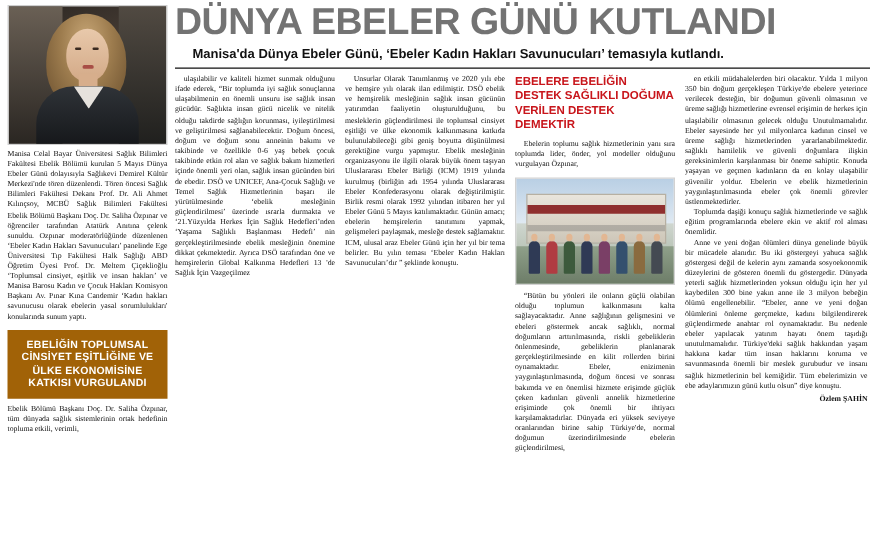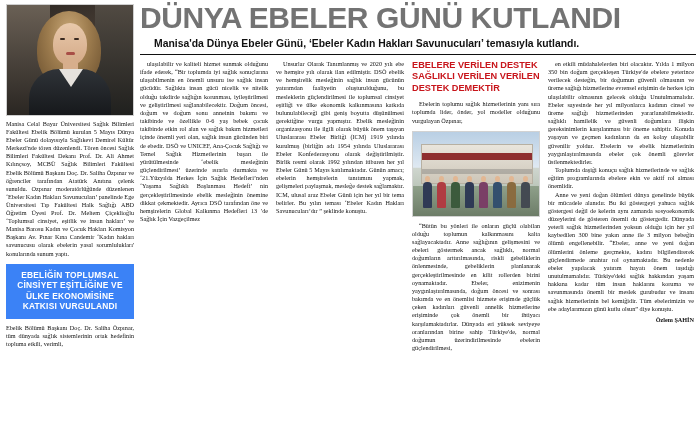--- a/index.html
+++ b/index.html
@@ -44,21 +44,21 @@
   .photo .eye-r{left:67px;}
   .photo .lips{position:absolute;left:59px;top:47px;width:9px;height:3px;
     background:#a84e46;border-radius:3px;}
 
   .caption{
     font-size:6.2px;line-height:8.1px;text-align:justify;margin-top:4px;
     color:#111;
   }
 
   .redbox{
-    margin-top:6px;background:#3b82f6;color:#ffffff;
+    margin-top:6px;background:#a16207;color:#ffffff;
     padding:6px 6px 7px 6px;
     font-family:"Liberation Sans", sans-serif;
     font-weight:bold;font-size:8.4px;line-height:10.6px;
     text-align:center;letter-spacing:.2px;
   }
   .after-red{
     font-size:6.2px;line-height:8.1px;text-align:justify;margin-top:5px;color:#111;
   }
 
   
@@ -154,21 +154,21 @@
 
   <div class="col" id="col1">
     <p>ulaşılabilir ve kaliteli hizmet sunmak olduğunu ifade ederek, “Bir toplumda iyi sağlık sonuçlarına ulaşabilmenin en önemli unsuru ise sağlık insan gücüdür. Sağlıkta insan gücü nicelik ve nitelik olduğu takdirde sağlığın korunması, iyileştirilmesi ve geliştirilmesi sağlanabilecektir. Doğum öncesi, doğum ve doğum sonu anneinin bakımı ve takibinde ve özellikle 0-6 yaş bebek çocuk takibinde etkin rol alan ve sağlık bakım hizmetleri içinde önemli yeri olan, sağlık insan gücünden biri de ebedir. DSÖ ve UNICEF, Ana-Çocuk Sağlığı ve Temel Sağlık Hizmetlerinin başarı ile yürütülmesinde ‘ebelik mesleğinin güçlendirilmesi’ üzerinde ısrarla durmakta ve ‘21.Yüzyılda Herkes İçin Sağlık Hedefleri’nden ‘Yaşama Sağlıklı Başlanması Hedefi’ nin gerçekleştirilmesinde ebelik mesleğinin önemine dikkat çekmektedir. Ayrıca DSÖ tarafından öne ve hemşirelerin Global Kalkınma Hedefleri 13 'de Sağlık İçin Vazgeçilmez</p>
   </div>
 
   <div class="col" id="col2">
     <p>Unsurlar Olarak Tanımlanmış ve 2020 yılı ebe ve hemşire yılı olarak ilan edilmiştir. DSÖ ebelik ve hemşirelik mesleğinin sağlık insan gücünün yatırımdan faaliyetin oluşturulduğunu, bu mesleklerin güçlendirilmesi ile toplumsal cinsiyet eşitliği ve ülke ekonomik kalkınmasına katkıda bulunulabileceği gibi geniş boyutta düşünülmesi gerektiğine vurgu yapmıştır. Ebelik mesleğinin organizasyonu ile ilgili olarak büyük önem taşıyan Uluslararası Ebeler Birliği (ICM) 1919 yılında kurulmuş (birliğin adı 1954 yılında Uluslararası Ebeler Konfederasyonu olarak değiştirilmiştir. Birlik resmi olarak 1992 yılından itibaren her yıl Ebeler Günü 5 Mayıs katılımaktadır. Günün amacı; ebelerin hemşirelerin tanıtımını yapmak, gelişmeleri paylaşmak, mesleğe destek sağlamaktır. ICM, ulusal araz Ebeler Günü için her yıl bir tema belirler. Bu yılın teması ‘Ebeler Kadın Hakları Savunucuları’dır ” şeklinde konuştu.</p>
   </div>
 
   <div class="col" id="col3">
-    <div class="deck">EBELERE VERİLEN DESTEK SAĞLIKLI VERİLEN VERİLEN DESTEK DEMEKTİR</div>
+    <div class="deck">EBELERE EBELİĞİN DESTEK SAĞLIKLI DOĞUMA VERİLEN DESTEK DEMEKTİR</div>
     <p>Ebelerin toplumu sağlık hizmetlerinin yanı sıra toplumda lider, önder, yol modeller olduğunu vurgulayan Özpınar,</p>
     <div class="photo2">
       <div class="bld">
         <div class="band"></div>
         <div class="band2"></div>
       </div>
       <div class="ground"></div>
       <div class="p p1"></div>
       <div class="p p2"></div>
       <div class="p p3"></div>

